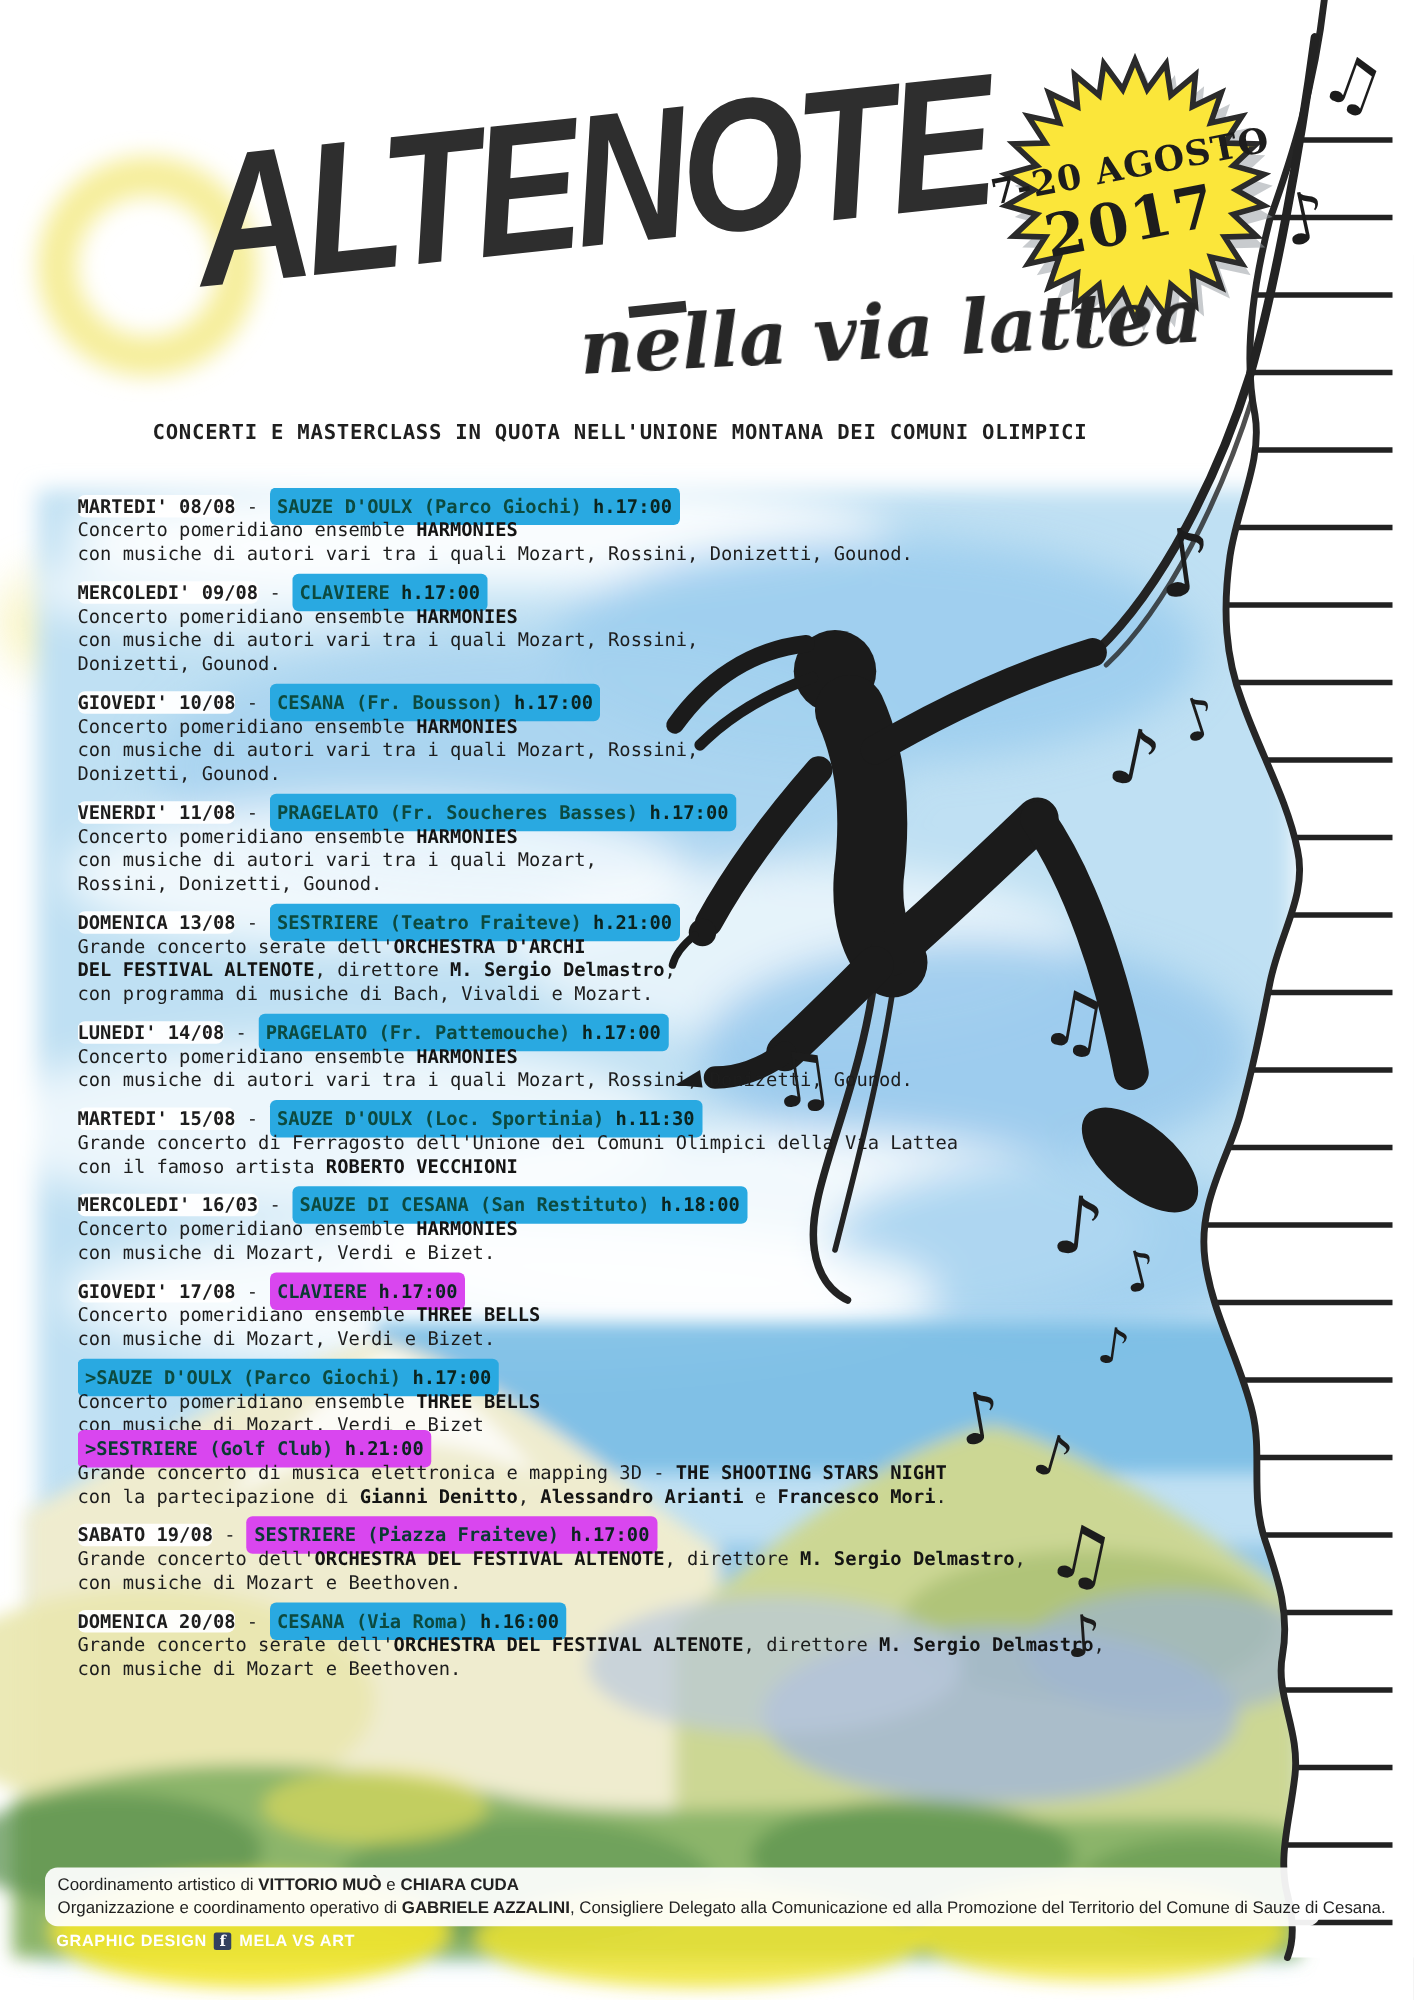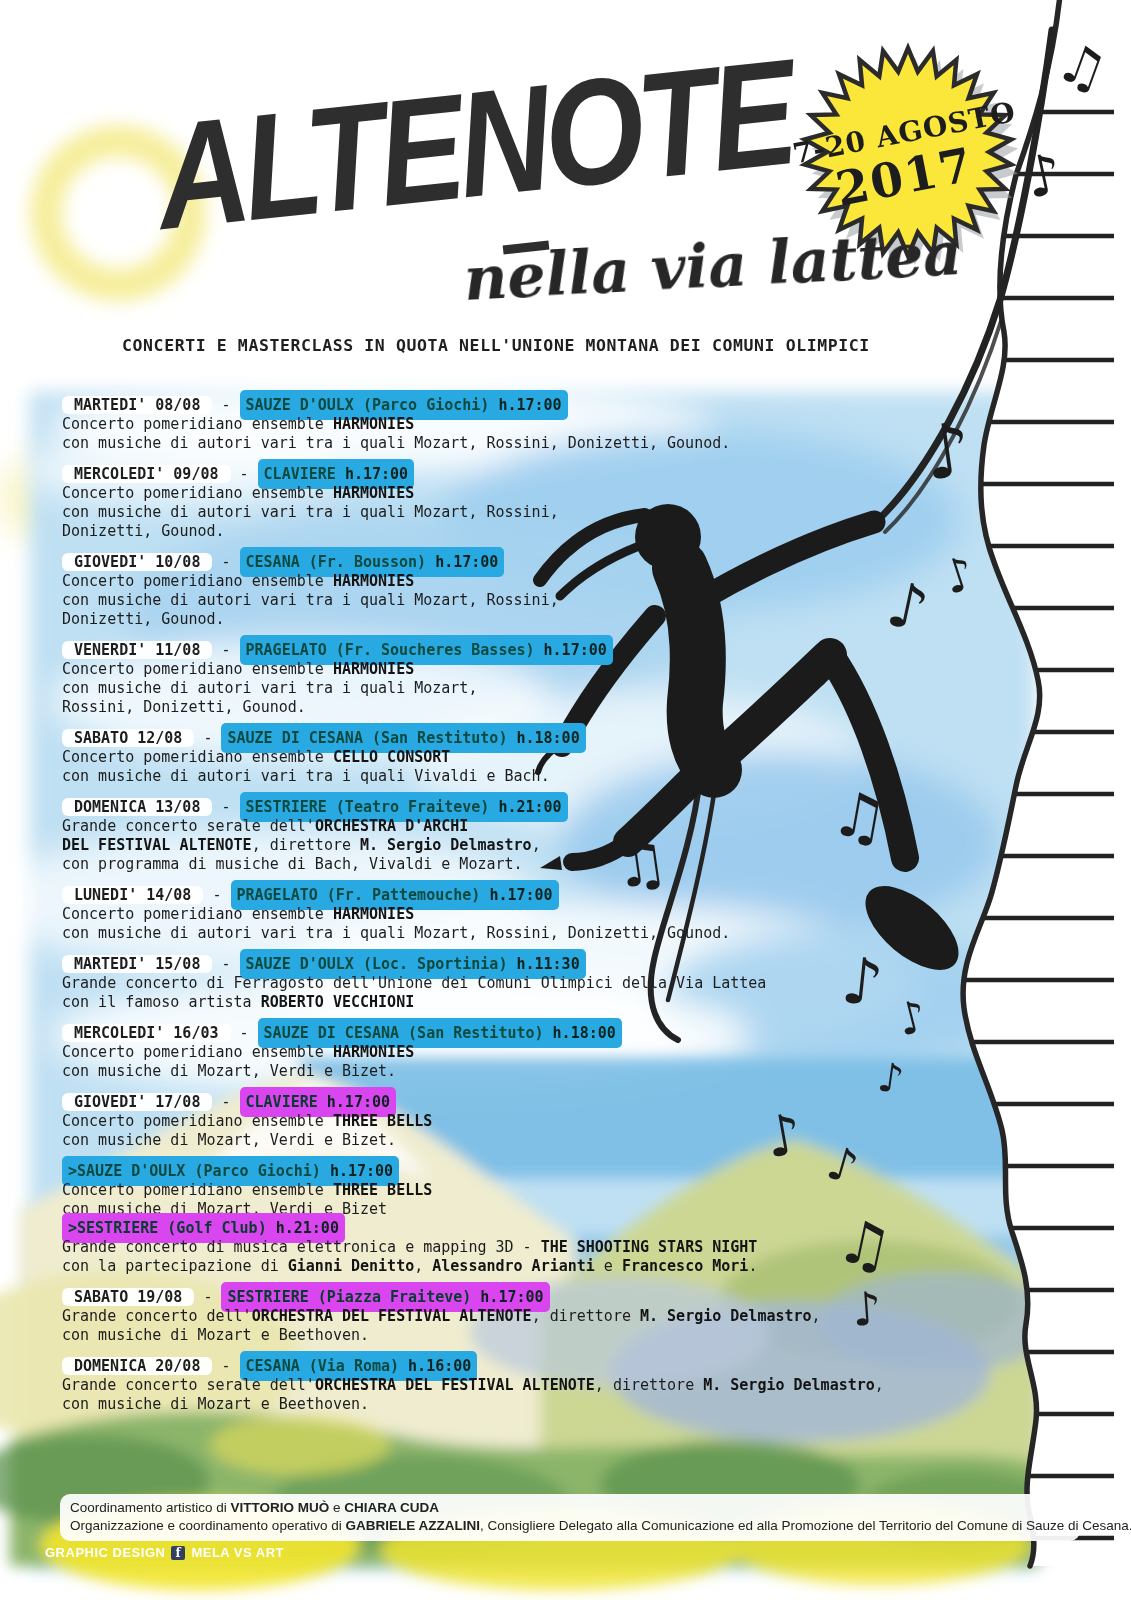--- a/index.html
+++ b/index.html
@@ -18,32 +18,32 @@
   .script{left:462px;top:244px;font-family:"DejaVu Serif",serif;font-style:italic;
           font-weight:700;font-size:60px;color:#272727;transform:rotate(-3deg);
           transform-origin:left top;white-space:nowrap;}
   .tagline{left:122px;top:336px;font-size:16.5px;font-weight:700;letter-spacing:0.6px;
            color:#1f1f1f;white-space:nowrap;}
 
   
   .events{left:62px;top:396px;width:900px;font-size:15px;line-height:19px;color:#1d1d1d;}
   .event{margin-bottom:12px;}
   .ev-line{white-space:nowrap;}
-  .ev-date{background:rgba(255,255,255,.95);border-radius:6px;padding:0 12px;font-weight:700;}
+  .ev-date{background:rgba(255,255,255,.95);border-radius:6px;padding:0 0;font-weight:700;}
   .venue{background:#29a9e1;color:#0c4a3f;font-weight:700;padding:6px 6px;border-radius:5px;}
   .venue.teal{background:#d946ef;color:#093b31;}
   .venue .time{color:#0b241f;}
   .ev-text{white-space:nowrap;}
   .ev-text b{font-weight:700;color:#141414;}
 
   
   .footer-bar{left:36px;top:1494px;width:1000px;background:rgba(255,255,255,.93);
               border-radius:10px;padding:5px 10px 6px 10px;
               font-family:"Liberation Sans",sans-serif;font-size:13.5px;line-height:18px;
-              color:#222;white-space:nowrap;margin-left:24px;}
+              color:#222;white-space:nowrap;}
   .footer-bar b{font-weight:700;}
   .credit{left:45px;top:1545px;font-family:"Liberation Sans",sans-serif;font-size:13px;
           font-weight:700;color:#ffffff;letter-spacing:0.5px;display:flex;
           align-items:center;gap:6px;white-space:nowrap;text-align:right;}
   .fb{display:inline-flex;align-items:center;justify-content:center;width:14px;height:14px;
       background:#33415f;color:#fff;border-radius:2px;font-family:"DejaVu Serif",serif;
       font-size:12px;font-weight:700;}
 
   
   .note{position:absolute;color:#1c1c1c;font-family:"DejaVu Sans",sans-serif;
@@ -214,25 +214,20 @@
         <div class="ev-text">con musiche di autori vari tra i quali Mozart, Rossini,</div>
         <div class="ev-text">Donizetti, Gounod.</div>
       </div>
       <div class="event">
         <div class="ev-line"><span class="ev-date">VENERDI' 11/08</span> - <span class="venue">PRAGELATO (Fr. Soucheres Basses) <b class="time">h.17:00</b></span></div>
         <div class="ev-text">Concerto pomeridiano ensemble <b>HARMONIES</b></div>
         <div class="ev-text">con musiche di autori vari tra i quali Mozart,</div>
         <div class="ev-text">Rossini, Donizetti, Gounod.</div>
       </div>
       <div class="event">
-        <div class="ev-line"><span class="ev-date">SABATO 12/08</span> - <span class="venue">SAUZE DI CESANA (San Restituto) <b class="time">h.18:00</b></span></div>
-        <div class="ev-text">Concerto pomeridiano ensemble <b>CELLO CONSORT</b></div>
-        <div class="ev-text">con musiche di autori vari tra i quali Vivaldi e Bach.</div>
-      </div>
-      <div class="event">
         <div class="ev-line"><span class="ev-date">DOMENICA 13/08</span> - <span class="venue">SESTRIERE (Teatro Fraiteve) <b class="time">h.21:00</b></span></div>
         <div class="ev-text">Grande concerto serale dell'<b>ORCHESTRA D'ARCHI</b></div>
         <div class="ev-text"><b>DEL FESTIVAL ALTENOTE</b>, direttore <b>M. Sergio Delmastro</b>,</div>
         <div class="ev-text">con programma di musiche di Bach, Vivaldi e Mozart.</div>
       </div>
       <div class="event">
         <div class="ev-line"><span class="ev-date">LUNEDI' 14/08</span> - <span class="venue">PRAGELATO (Fr. Pattemouche) <b class="time">h.17:00</b></span></div>
         <div class="ev-text">Concerto pomeridiano ensemble <b>HARMONIES</b></div>
         <div class="ev-text">con musiche di autori vari tra i quali Mozart, Rossini, Donizetti, Gounod.</div>
       </div>

